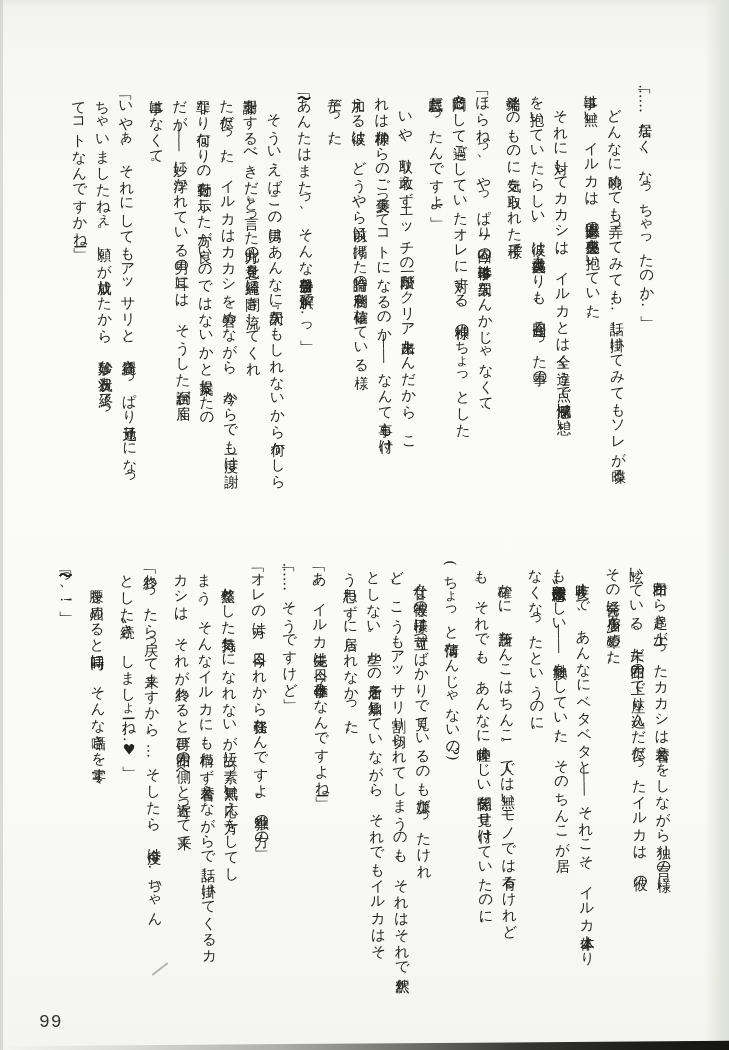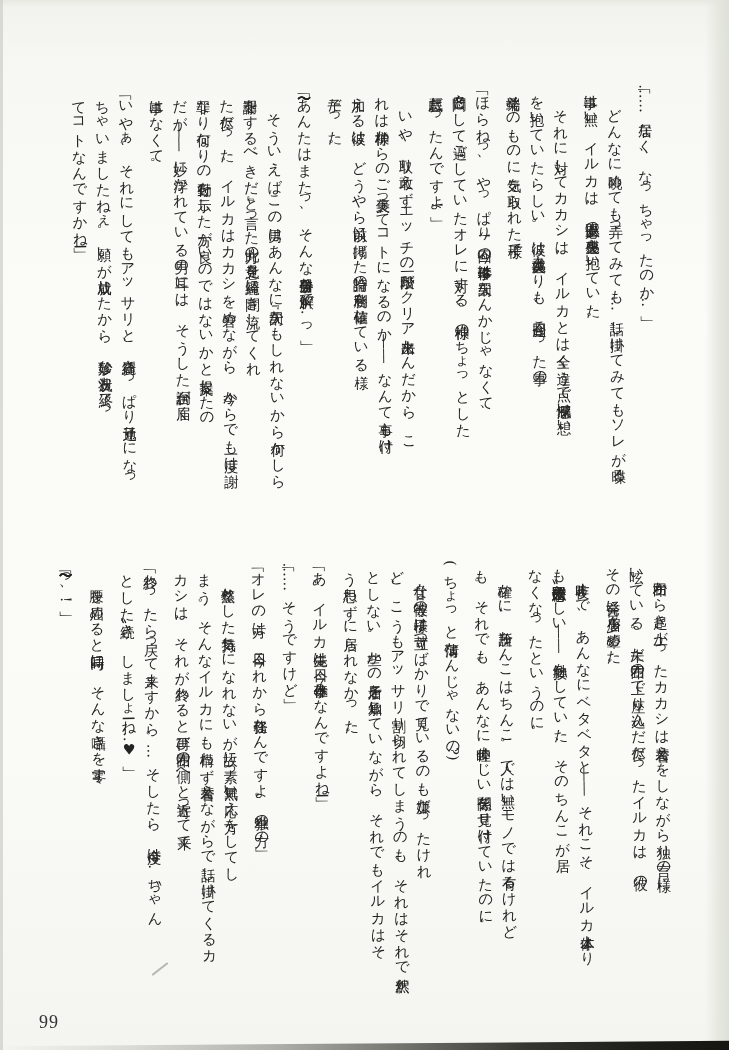--- a/index.html
+++ b/index.html
@@ -50,21 +50,21 @@
   .tblock .para + .para { margin-block-start: 7px; }
   .tline {
     height: 421px;
     line-height: 23.5px;
     white-space: nowrap;
   }
   .block-top    { top: 84px;  right: 74px; transform: rotate(-0.7deg); }
   .block-bottom { top: 557px; right: 59px; transform: rotate(-0.8deg); }
   .page-number {
     position: absolute; left: 39px; top: 1012px;
-    font-family: Liberation Serif, serif;
+    font-family: Liberation Mono, monospace;
     font-size: 18px; color: #333331; letter-spacing: 1px;
   }
 </style>
 </head>
 <body>
 
 <div class="page">
 
   <div class="tblock block-top">
       <div class="para">

